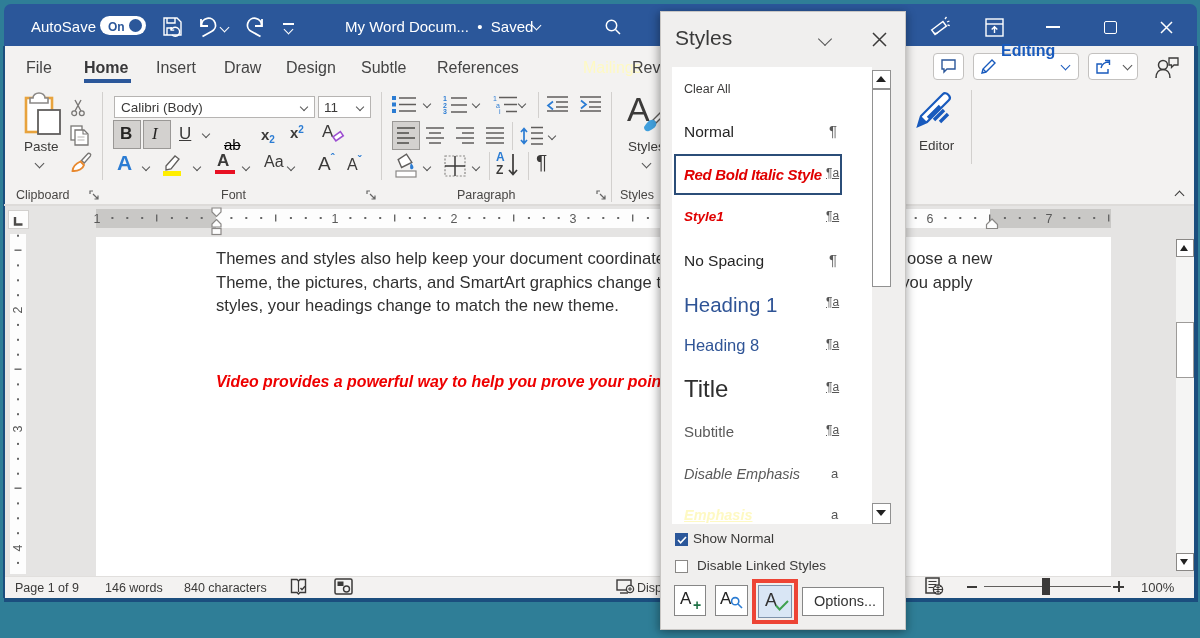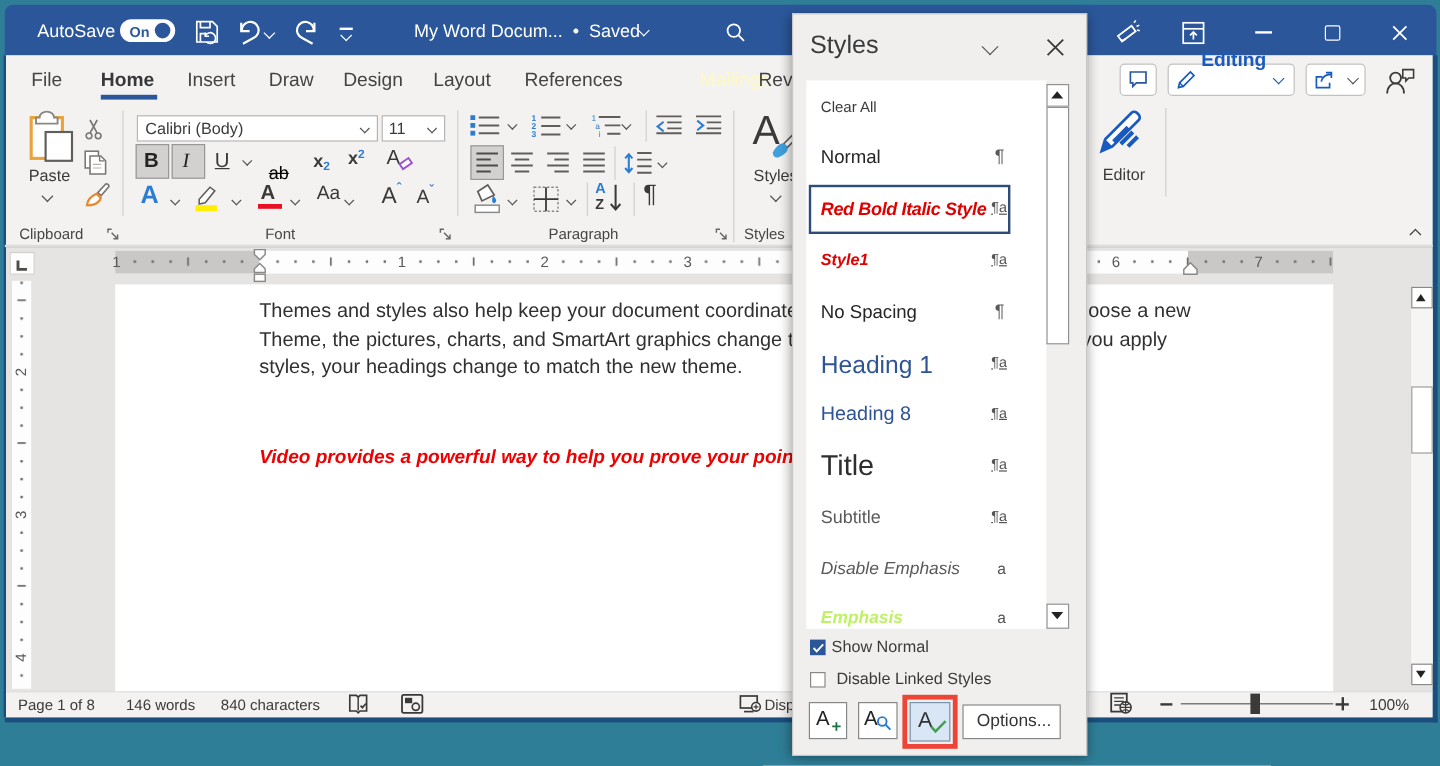--- a/index.html
+++ b/index.html
@@ -79,21 +79,21 @@
 <svg class="a" style="left:1160px;top:21px;" width="13" height="13" viewBox="0 0 13 13">
  <path d="M1 1 L12 12 M12 1 L1 12" stroke="#fff" stroke-width="1.5"></path>
 </svg>
 
 <div class="a" style="top:59px;left:26px;font-size:16px;color:#444;">File</div>
 <div class="a" style="top:59px;left:84px;font-size:16px;color:#38383a;font-weight:bold;">Home</div>
 <div class="a" style="top:79px;left:84px;width:47px;height:4px;background:#2b579a;"></div>
 <div class="a" style="top:59px;left:156px;font-size:16px;color:#444;">Insert</div>
 <div class="a" style="top:59px;left:224px;font-size:16px;color:#444;">Draw</div>
 <div class="a" style="top:59px;left:286px;font-size:16px;color:#444;">Design</div>
-<div class="a" style="top:59px;left:361px;font-size:16px;color:#444;">Layout</div>
+<div class="a" style="top:59px;left:361px;font-size:16px;color:#444;">Subtle</div>
 <div class="a" style="top:59px;left:437px;font-size:16px;color:#444;">References</div>
 <div class="a" style="top:59px;left:543px;font-size:16px;color:#fef9c3;margin-left:40px;">Mailings</div>
 <div class="a" style="top:59px;left:632px;font-size:16px;color:#444;">Review</div>
 
 <svg class="a" style="left:24px;top:94px;" width="40" height="42" viewBox="0 0 40 42">
  <rect x="2" y="4" width="26" height="34" fill="#fff" stroke="#e8a33d" stroke-width="2.6"></rect>
  <path d="M9 4 a6 5 0 0 1 12 0 h3 v5 h-18 v-5 z" fill="#fff" stroke="#8a8886" stroke-width="1.6"></path>
  <rect x="14" y="16" width="22" height="24" fill="#fff" stroke="#605e5c" stroke-width="1.8"></rect>
 </svg>
 <div class="a" style="left:24px;top:139px;font-size:13.5px;color:#3b3a39;">Paste</div>
@@ -341,21 +341,21 @@
 <div class="a" style="left:216px;top:247px;font-size:16.6px;line-height:23.6px;word-spacing:0.2px;color:#303030;white-space:nowrap;">Themes and styles also help keep your document coordinated. When you click Design and choose a new<br>Theme, the pictures, charts, and SmartArt graphics change to match your new theme. When you apply<br>styles, your headings change to match the new theme.</div>
 <div class="a" style="left:216px;top:373px;font-size:15.9px;font-weight:bold;font-style:italic;color:#ee0000;white-space:nowrap;">Video provides a powerful way to help you prove your point.</div>
 
 <div class="a" style="left:1176px;top:239px;width:18px;height:332px;background:#f5f5f4;"></div>
 <div class="a" style="left:1176px;top:239px;width:18px;height:18px;background:#fff;border:1px solid #8a8886;box-sizing:border-box;"></div>
 <div class="tri-up a" style="left:1180px;top:245px;border-left-width:4.5px;border-right-width:4.5px;"></div>
 <div class="a" style="left:1176px;top:322px;width:18px;height:56px;background:#fff;border:1px solid #9d9b99;box-sizing:border-box;"></div>
 <div class="a" style="left:1176px;top:553px;width:18px;height:18px;background:#fff;border:1px solid #8a8886;box-sizing:border-box;"></div>
 <div class="tri-dn a" style="left:1180px;top:559px;border-left-width:4.5px;border-right-width:4.5px;"></div>
 
-<div class="a" style="left:15px;top:581px;font-size:12.5px;color:#3b3a39;">Page 1 of 8</div>
+<div class="a" style="left:15px;top:581px;font-size:12.5px;color:#3b3a39;">Page 1 of 9</div>
 <div class="a" style="left:105px;top:581px;font-size:12.5px;color:#3b3a39;">146 words</div>
 <div class="a" style="left:184px;top:581px;font-size:12.5px;color:#3b3a39;">840 characters</div>
 <svg class="a" style="left:290px;top:578px;" width="17" height="18" viewBox="0 0 17 18">
  <path d="M1.5 1.5 h5.5 l1.5 1.5 l1.5 -1.5 h5.5 v13 h-5.5 l-1.5 1.5 l-1.5 -1.5 h-5.5 z" fill="none" stroke="#3b3a39" stroke-width="1.4"></path>
  <path d="M8.5 3 v11" stroke="#3b3a39" stroke-width="1.2"></path>
  <path d="M10.5 10 l1.5 1.7 l3 -3.4" fill="none" stroke="#3b3a39" stroke-width="1.4"></path>
 </svg>
 <svg class="a" style="left:334px;top:578px;" width="19" height="17" viewBox="0 0 19 17">
  <rect x="1" y="1" width="17" height="15" rx="1.5" fill="none" stroke="#3b3a39" stroke-width="1.5"></rect>
  <rect x="3.5" y="3.5" width="6" height="4.5" fill="#3b3a39"></rect>
@@ -402,21 +402,21 @@
 <div class="a" style="left:684px;top:293px;font-size:20.5px;color:#2F5496;">Heading 1</div>
 <div class="a" style="left:826px;top:295px;font-size:12px;color:#555;text-decoration:underline;">¶a</div>
 <div class="a" style="left:684px;top:336px;font-size:16.5px;color:#2F5496;">Heading 8</div>
 <div class="a" style="left:826px;top:337px;font-size:12px;color:#555;text-decoration:underline;">¶a</div>
 <div class="a" style="left:684px;top:375px;font-size:24px;color:#2e2e2e;">Title</div>
 <div class="a" style="left:826px;top:380px;font-size:12px;color:#555;text-decoration:underline;">¶a</div>
 <div class="a" style="left:684px;top:423px;font-size:15px;color:#5a5a5a;">Subtitle</div>
 <div class="a" style="left:826px;top:423px;font-size:12px;color:#555;text-decoration:underline;">¶a</div>
 <div class="a" style="left:684px;top:466px;font-size:14.5px;font-style:italic;color:#595959;">Disable Emphasis</div>
 <div class="a" style="left:831px;top:466px;font-size:13px;color:#555;">a</div>
-<div class="a" style="left:684px;top:507px;font-size:14.5px;font-weight:600;font-style:italic;color:#bef264;">Emphasis</div>
+<div class="a" style="left:684px;top:507px;font-size:14.5px;font-weight:600;font-style:italic;color:#fef9c3;text-decoration:underline;">Emphasis</div>
 <div class="a" style="left:831px;top:507px;font-size:13px;color:#555;">a</div>
 
 <div class="a" style="left:872px;top:67px;width:19px;height:457px;background:#f0efee;"></div>
 <div class="a" style="left:872px;top:70px;width:19px;height:19px;background:#fff;border:1px solid #919191;box-sizing:border-box;"></div>
 <div class="tri-up a" style="left:876px;top:76px;border-left-width:5px;border-right-width:5px;"></div>
 <div class="a" style="left:872px;top:89px;width:19px;height:198px;background:#fff;border:1px solid #919191;box-sizing:border-box;"></div>
 <div class="a" style="left:872px;top:503px;width:19px;height:21px;background:#fff;border:1px solid #919191;box-sizing:border-box;"></div>
 <div class="tri-dn a" style="left:876px;top:510px;border-left-width:5px;border-right-width:5px;"></div>
 
 <div class="a" style="left:675px;top:533px;width:13px;height:13px;background:#2b579a;"></div>

